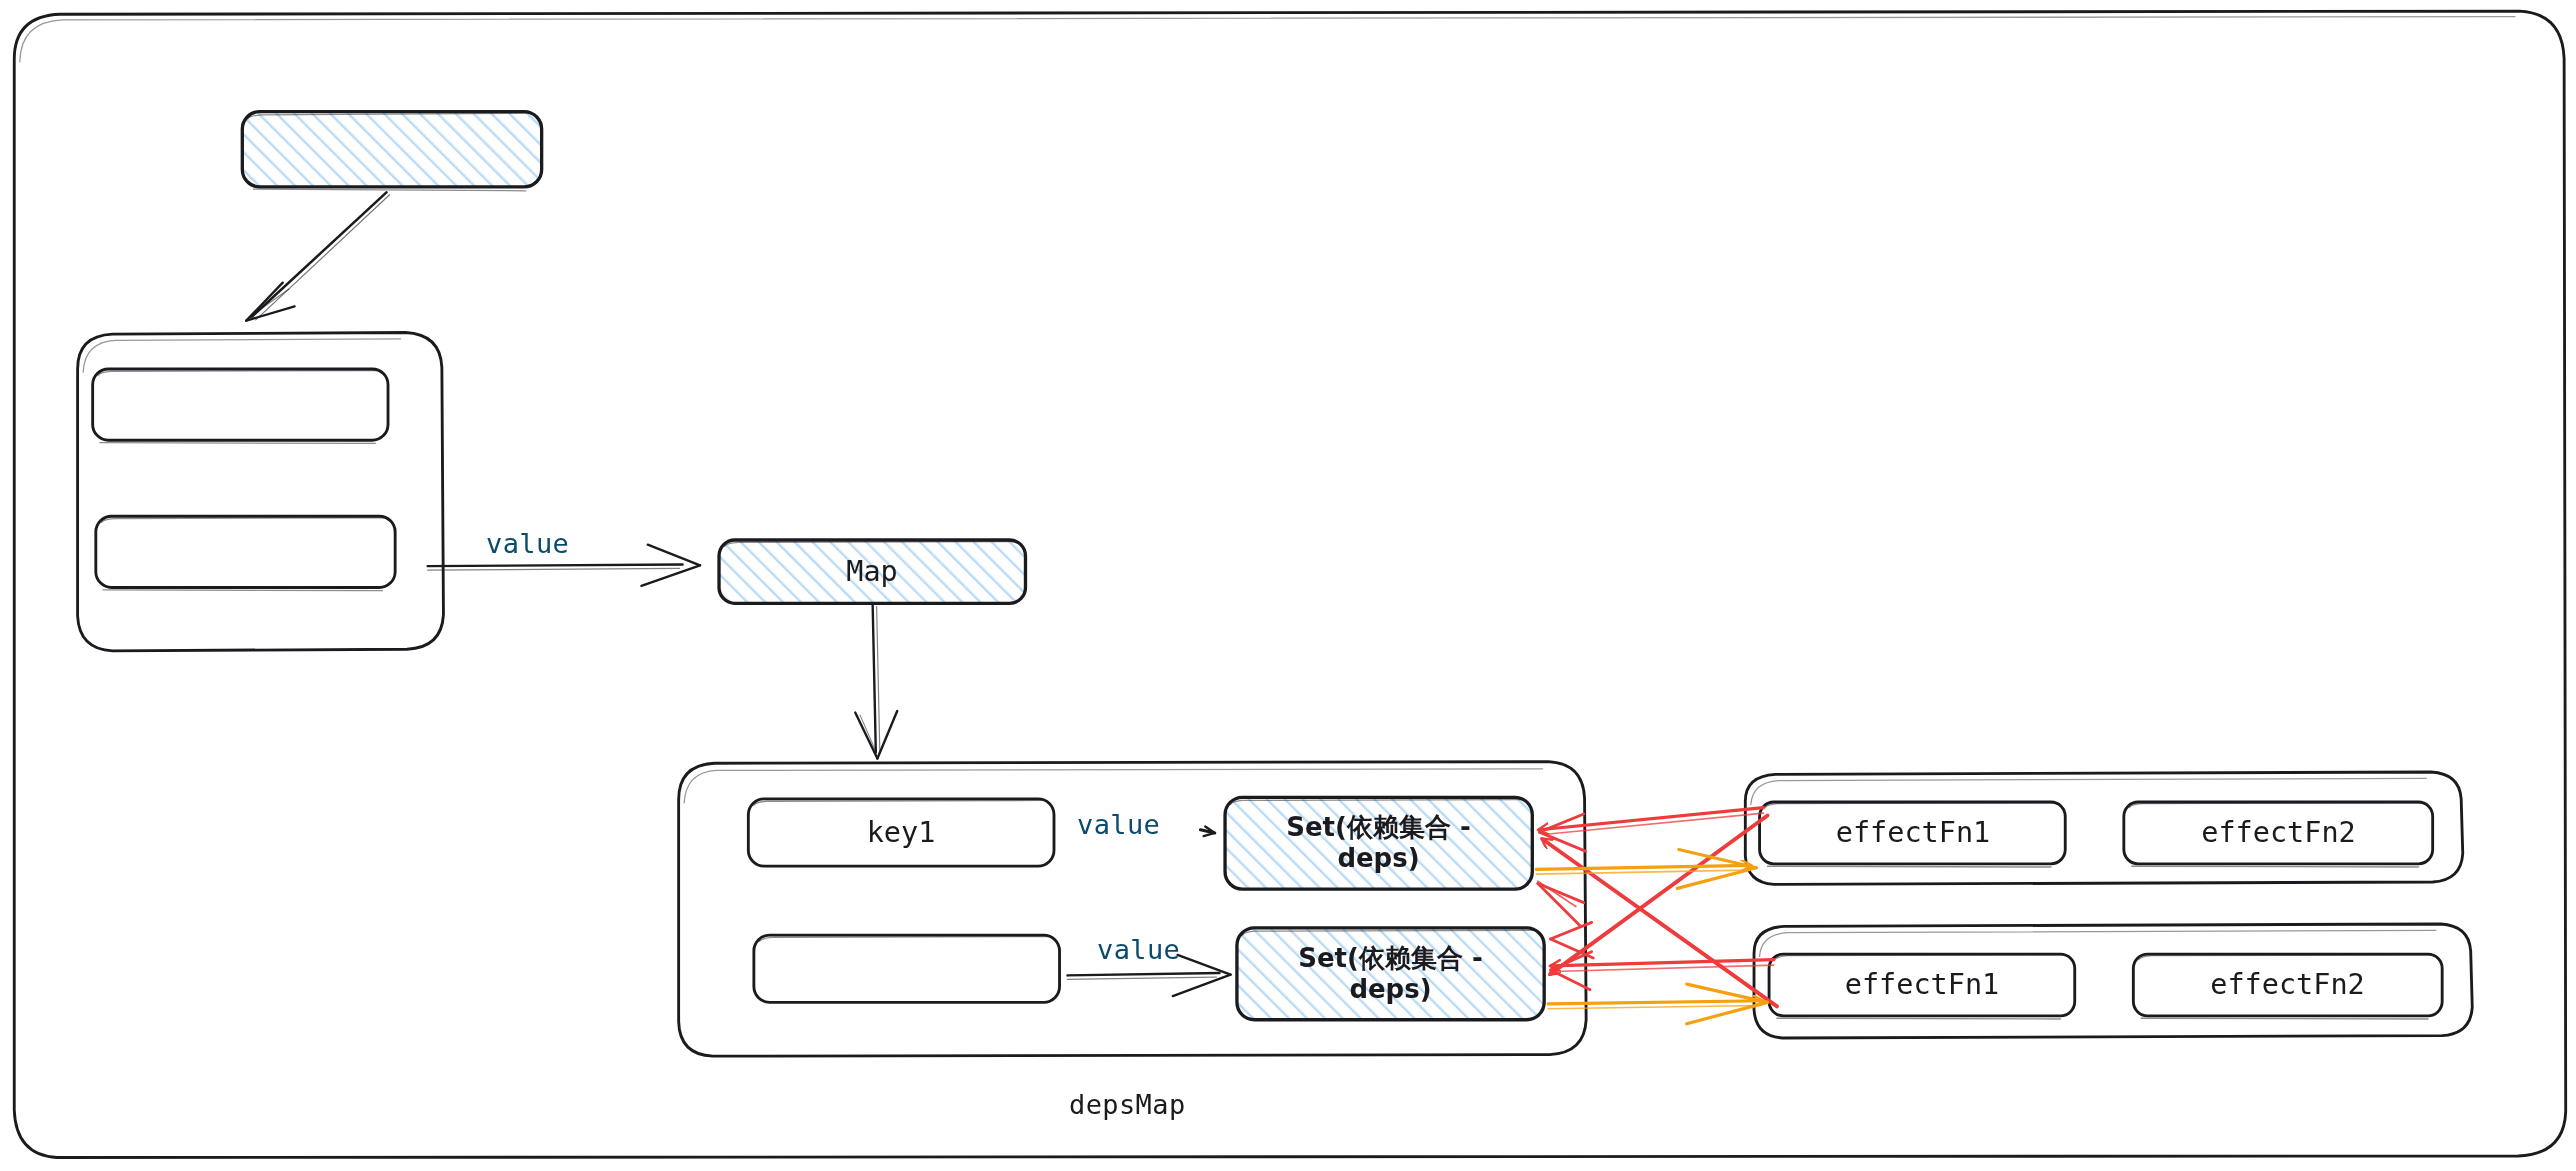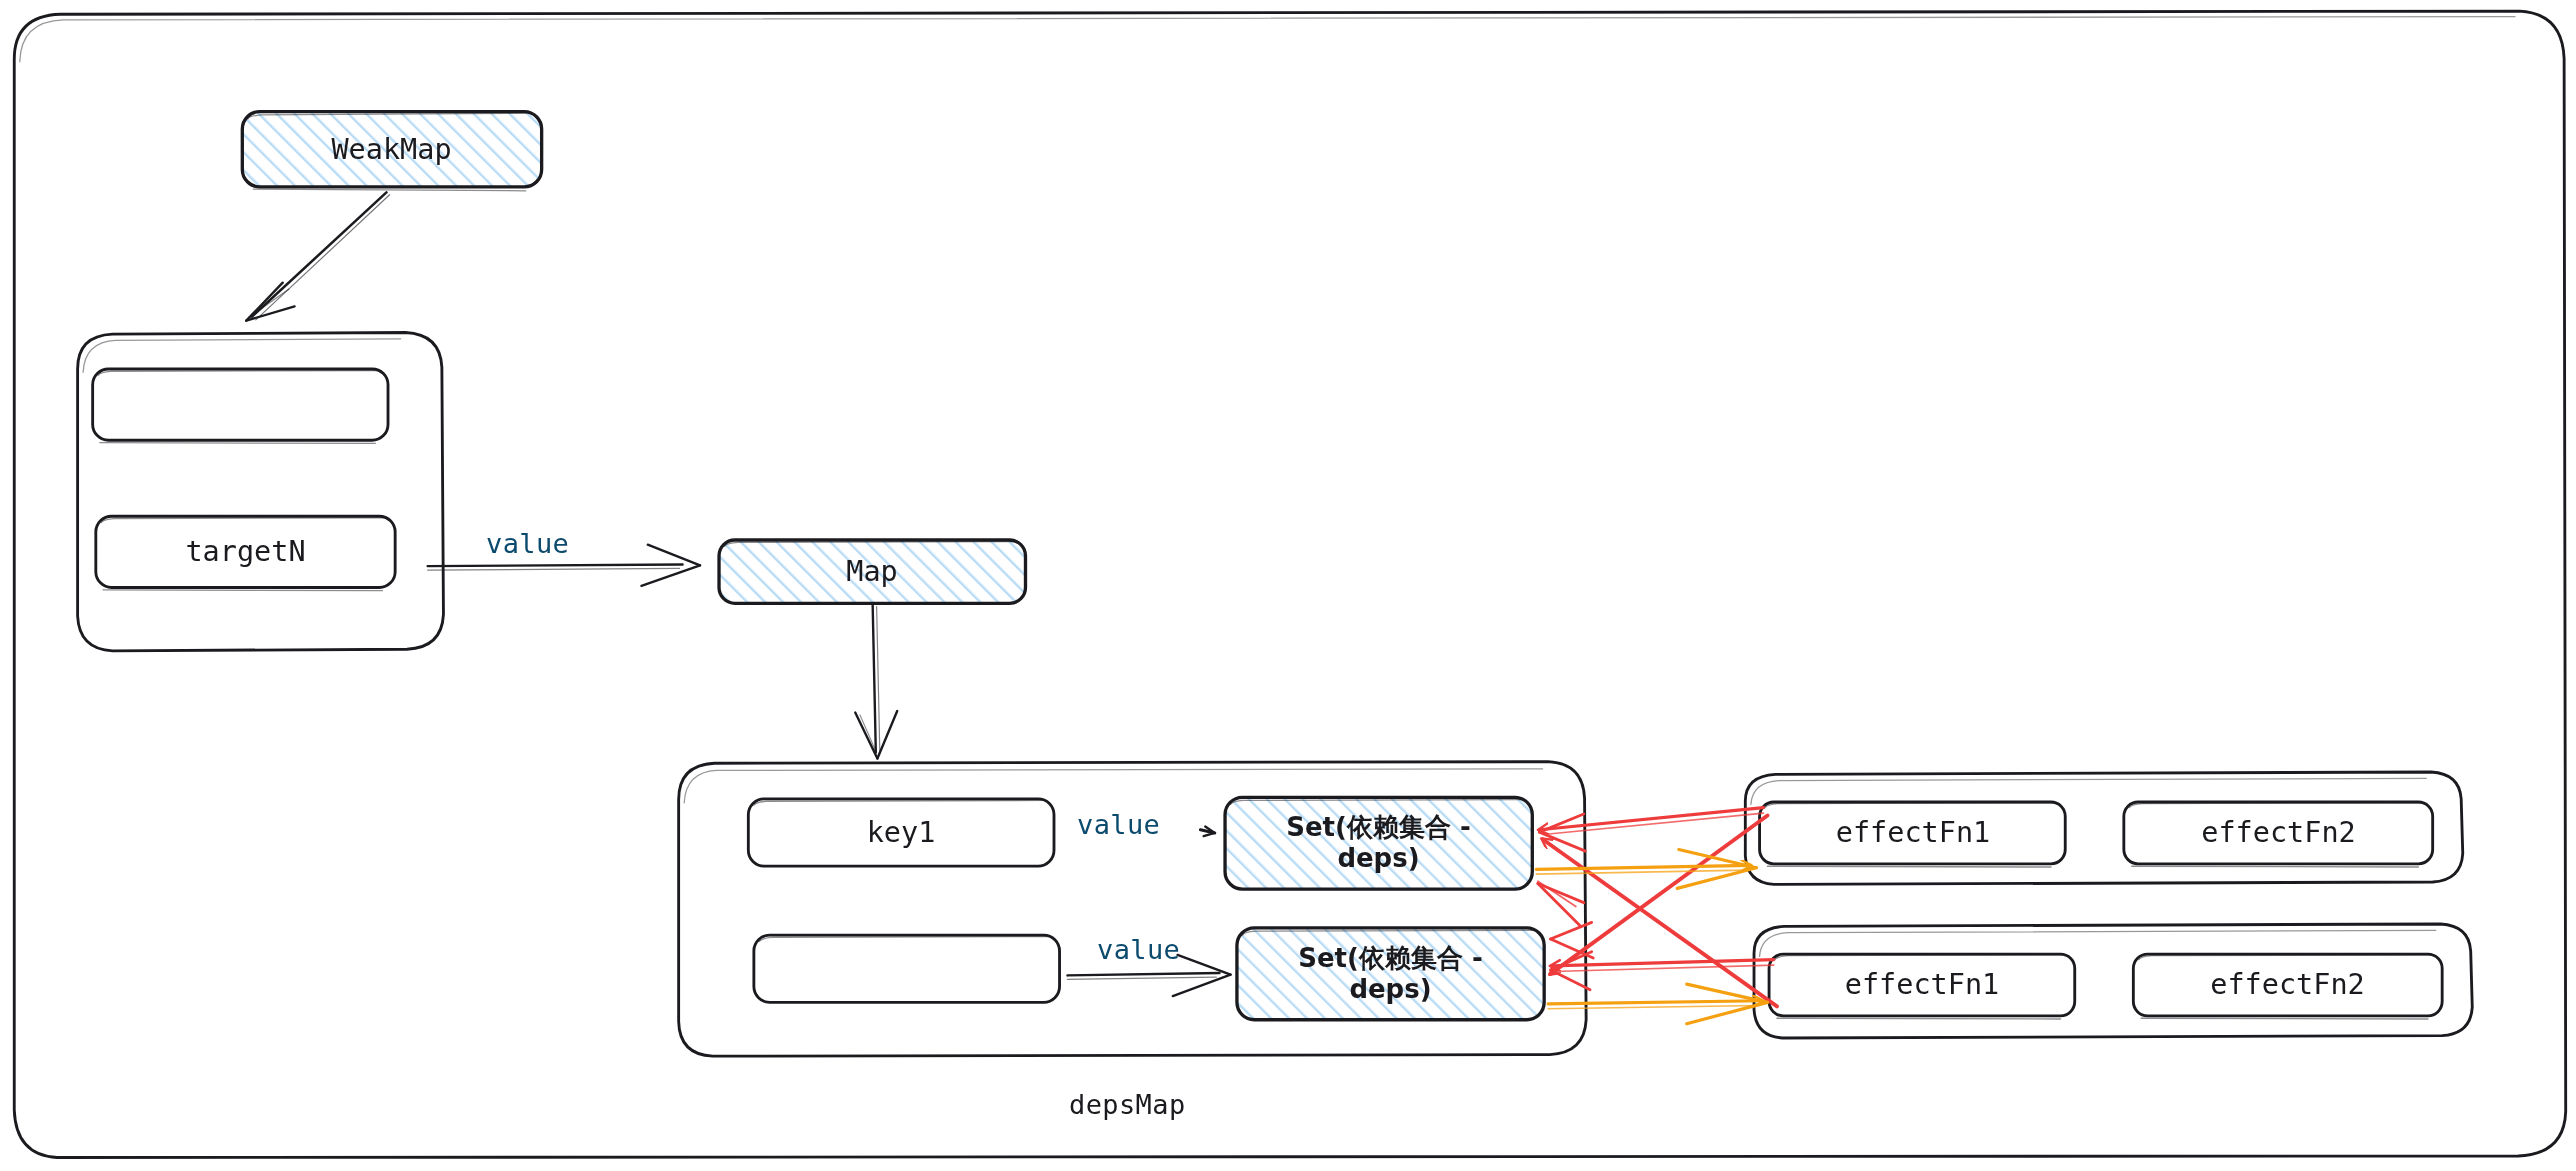--- a/index.html
+++ b/index.html
@@ -237,24 +237,22 @@
       <path d="M2120,1073 L2218,1096" stroke-width="4"></path>
       <path d="M2218,1096 L2118,1122" stroke-width="4"></path>
 
       <path d="M1955,1268 L2225,1264" marker-end="url(#arrowOrange)"></path>
       <path d="M1955,1274 L2221,1270" stroke-width="2" opacity="0.75"></path>
       <path d="M2130,1243 L2232,1266" stroke-width="4"></path>
       <path d="M2232,1266 L2130,1293" stroke-width="4"></path>
     </g>
   </svg>
 
-  <div class="node-label sz-lg" style="left:242px;top:112px;width:299px;height:75px;">WeakMap</div>
-
-
-  <div class="node-label sz-lg" style="left:96px;top:516px;width:299px;height:71px;">targetN</div>
+
+
 
   <div class="edge-label" style="left:486px;top:528px;">value</div>
 
   <div class="node-label sz-lg" style="left:719px;top:540px;width:306px;height:63px;">Map</div>
 
   <div class="node-label sz-lg" style="left:748px;top:799px;width:306px;height:67px;text-align:center;">key1</div>
 
 
   <div class="edge-label" style="left:1077px;top:809px;">value</div>
 

